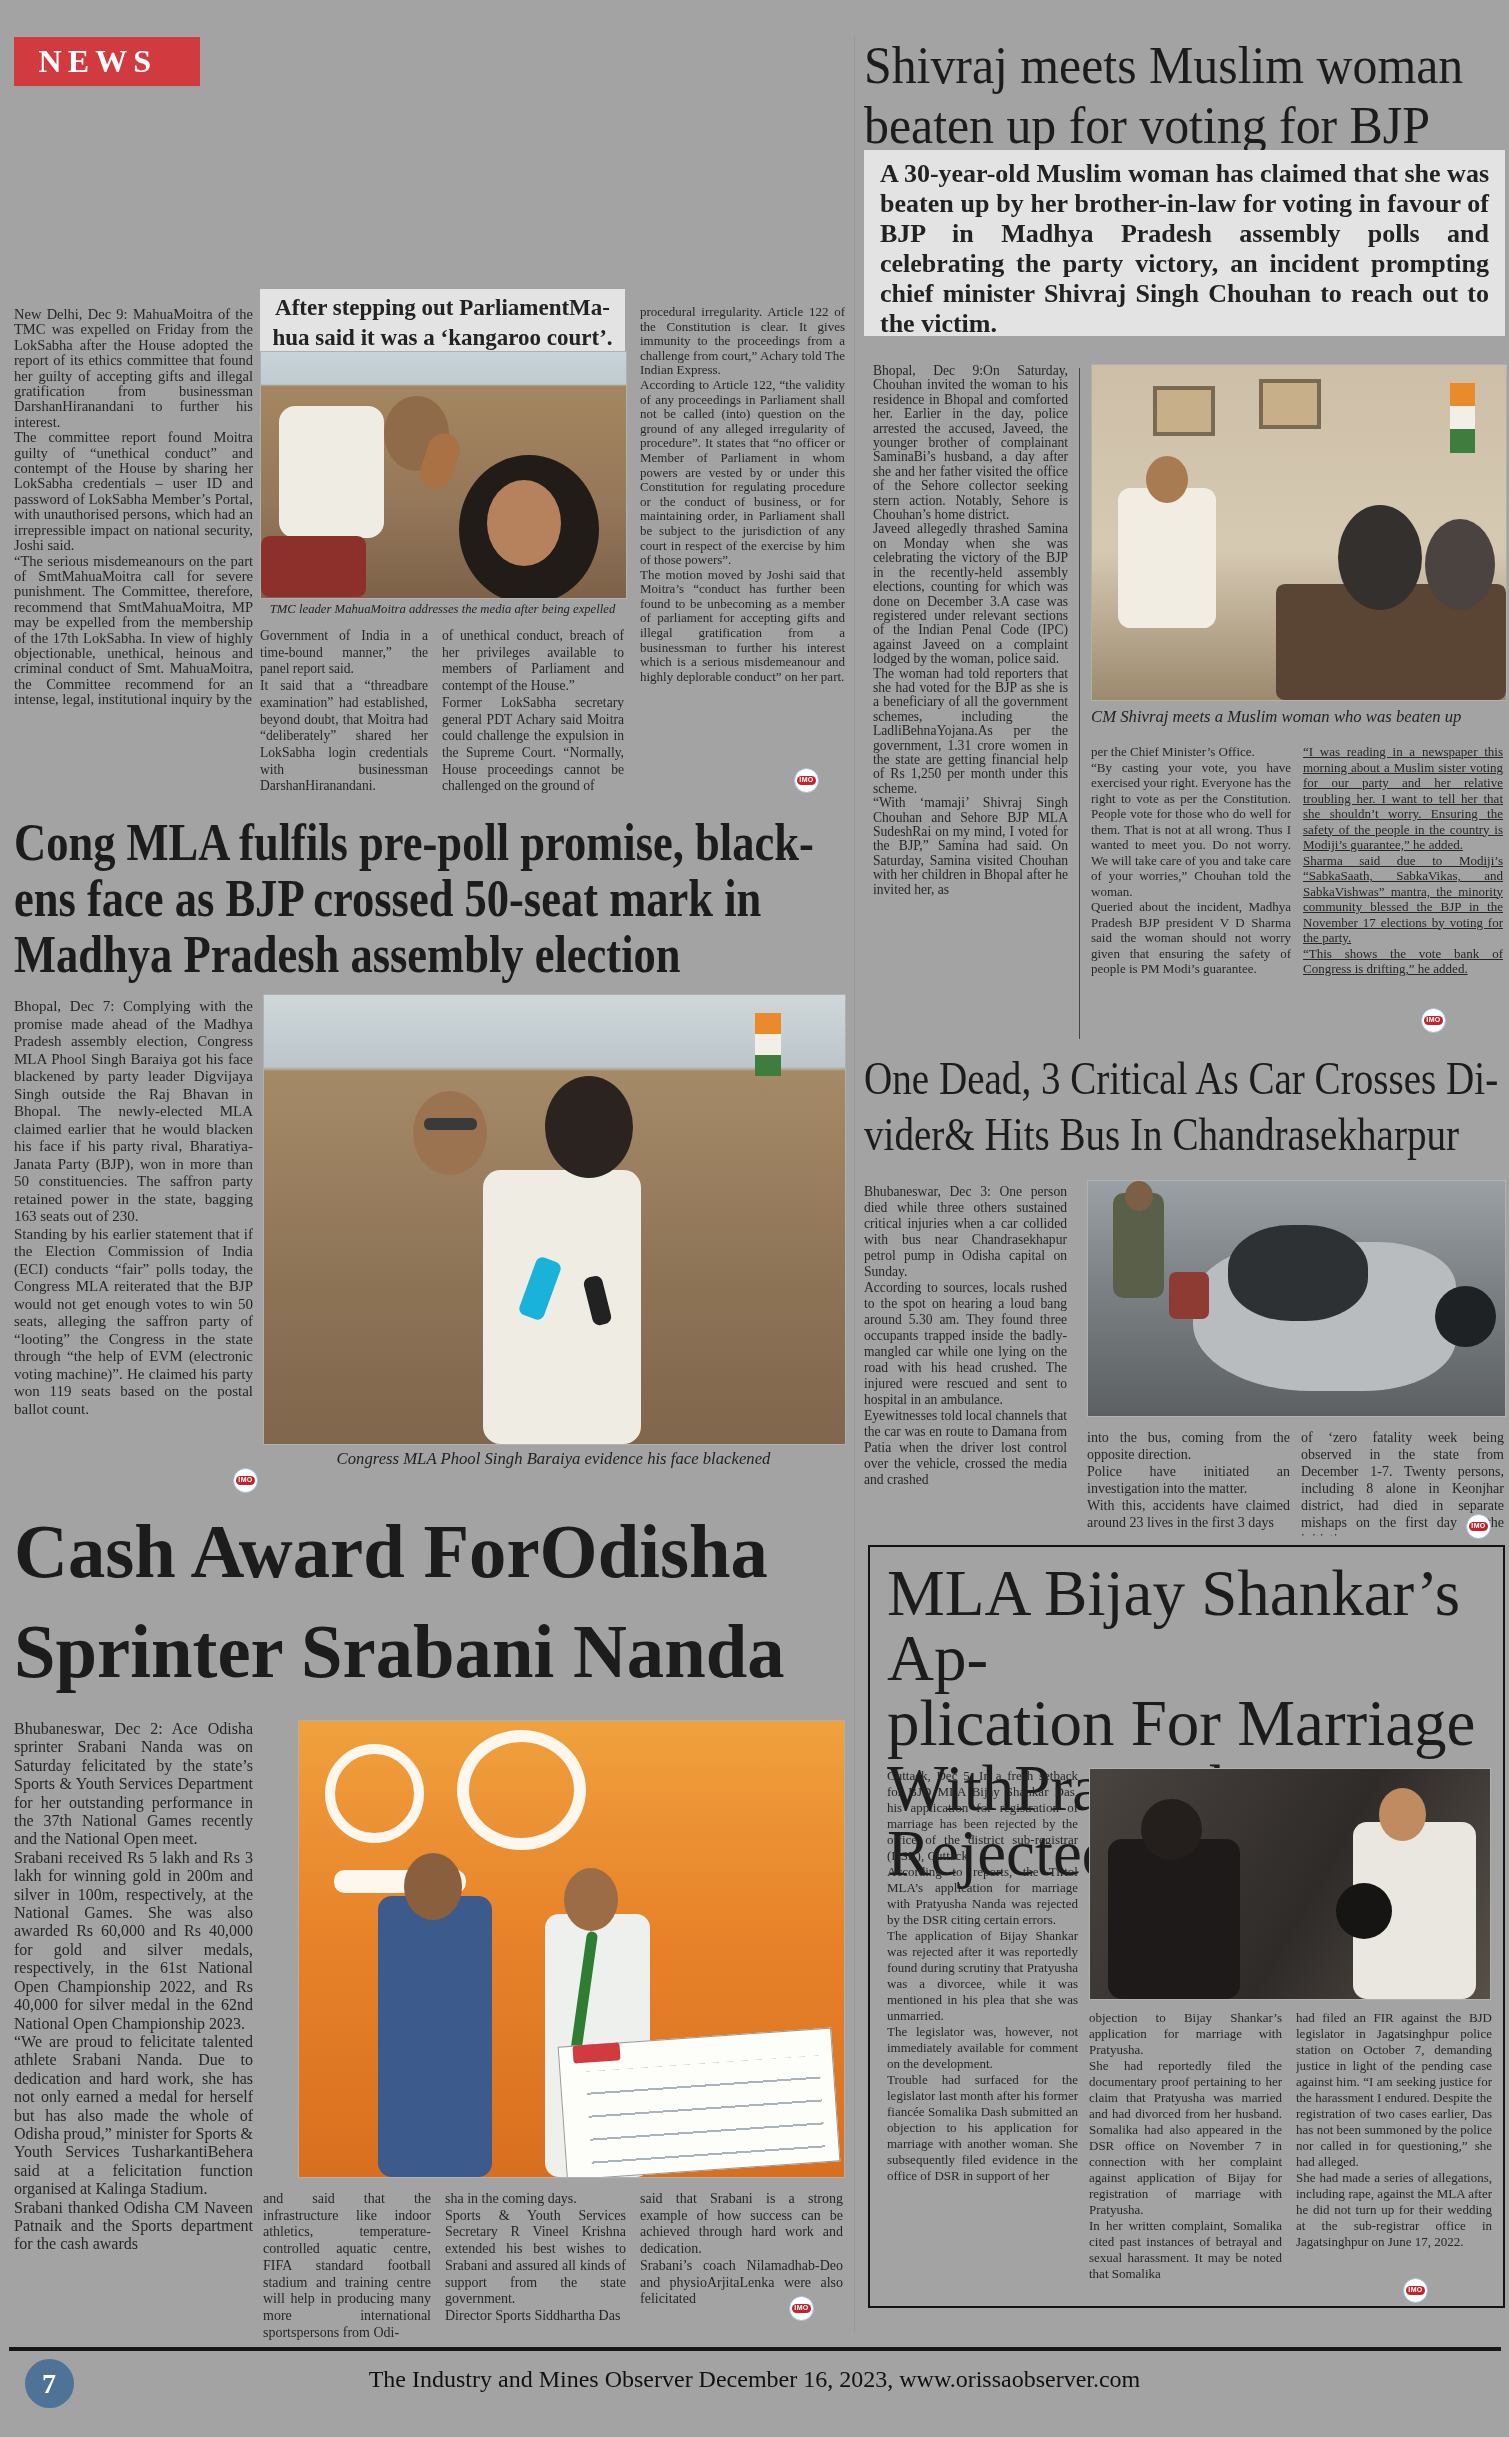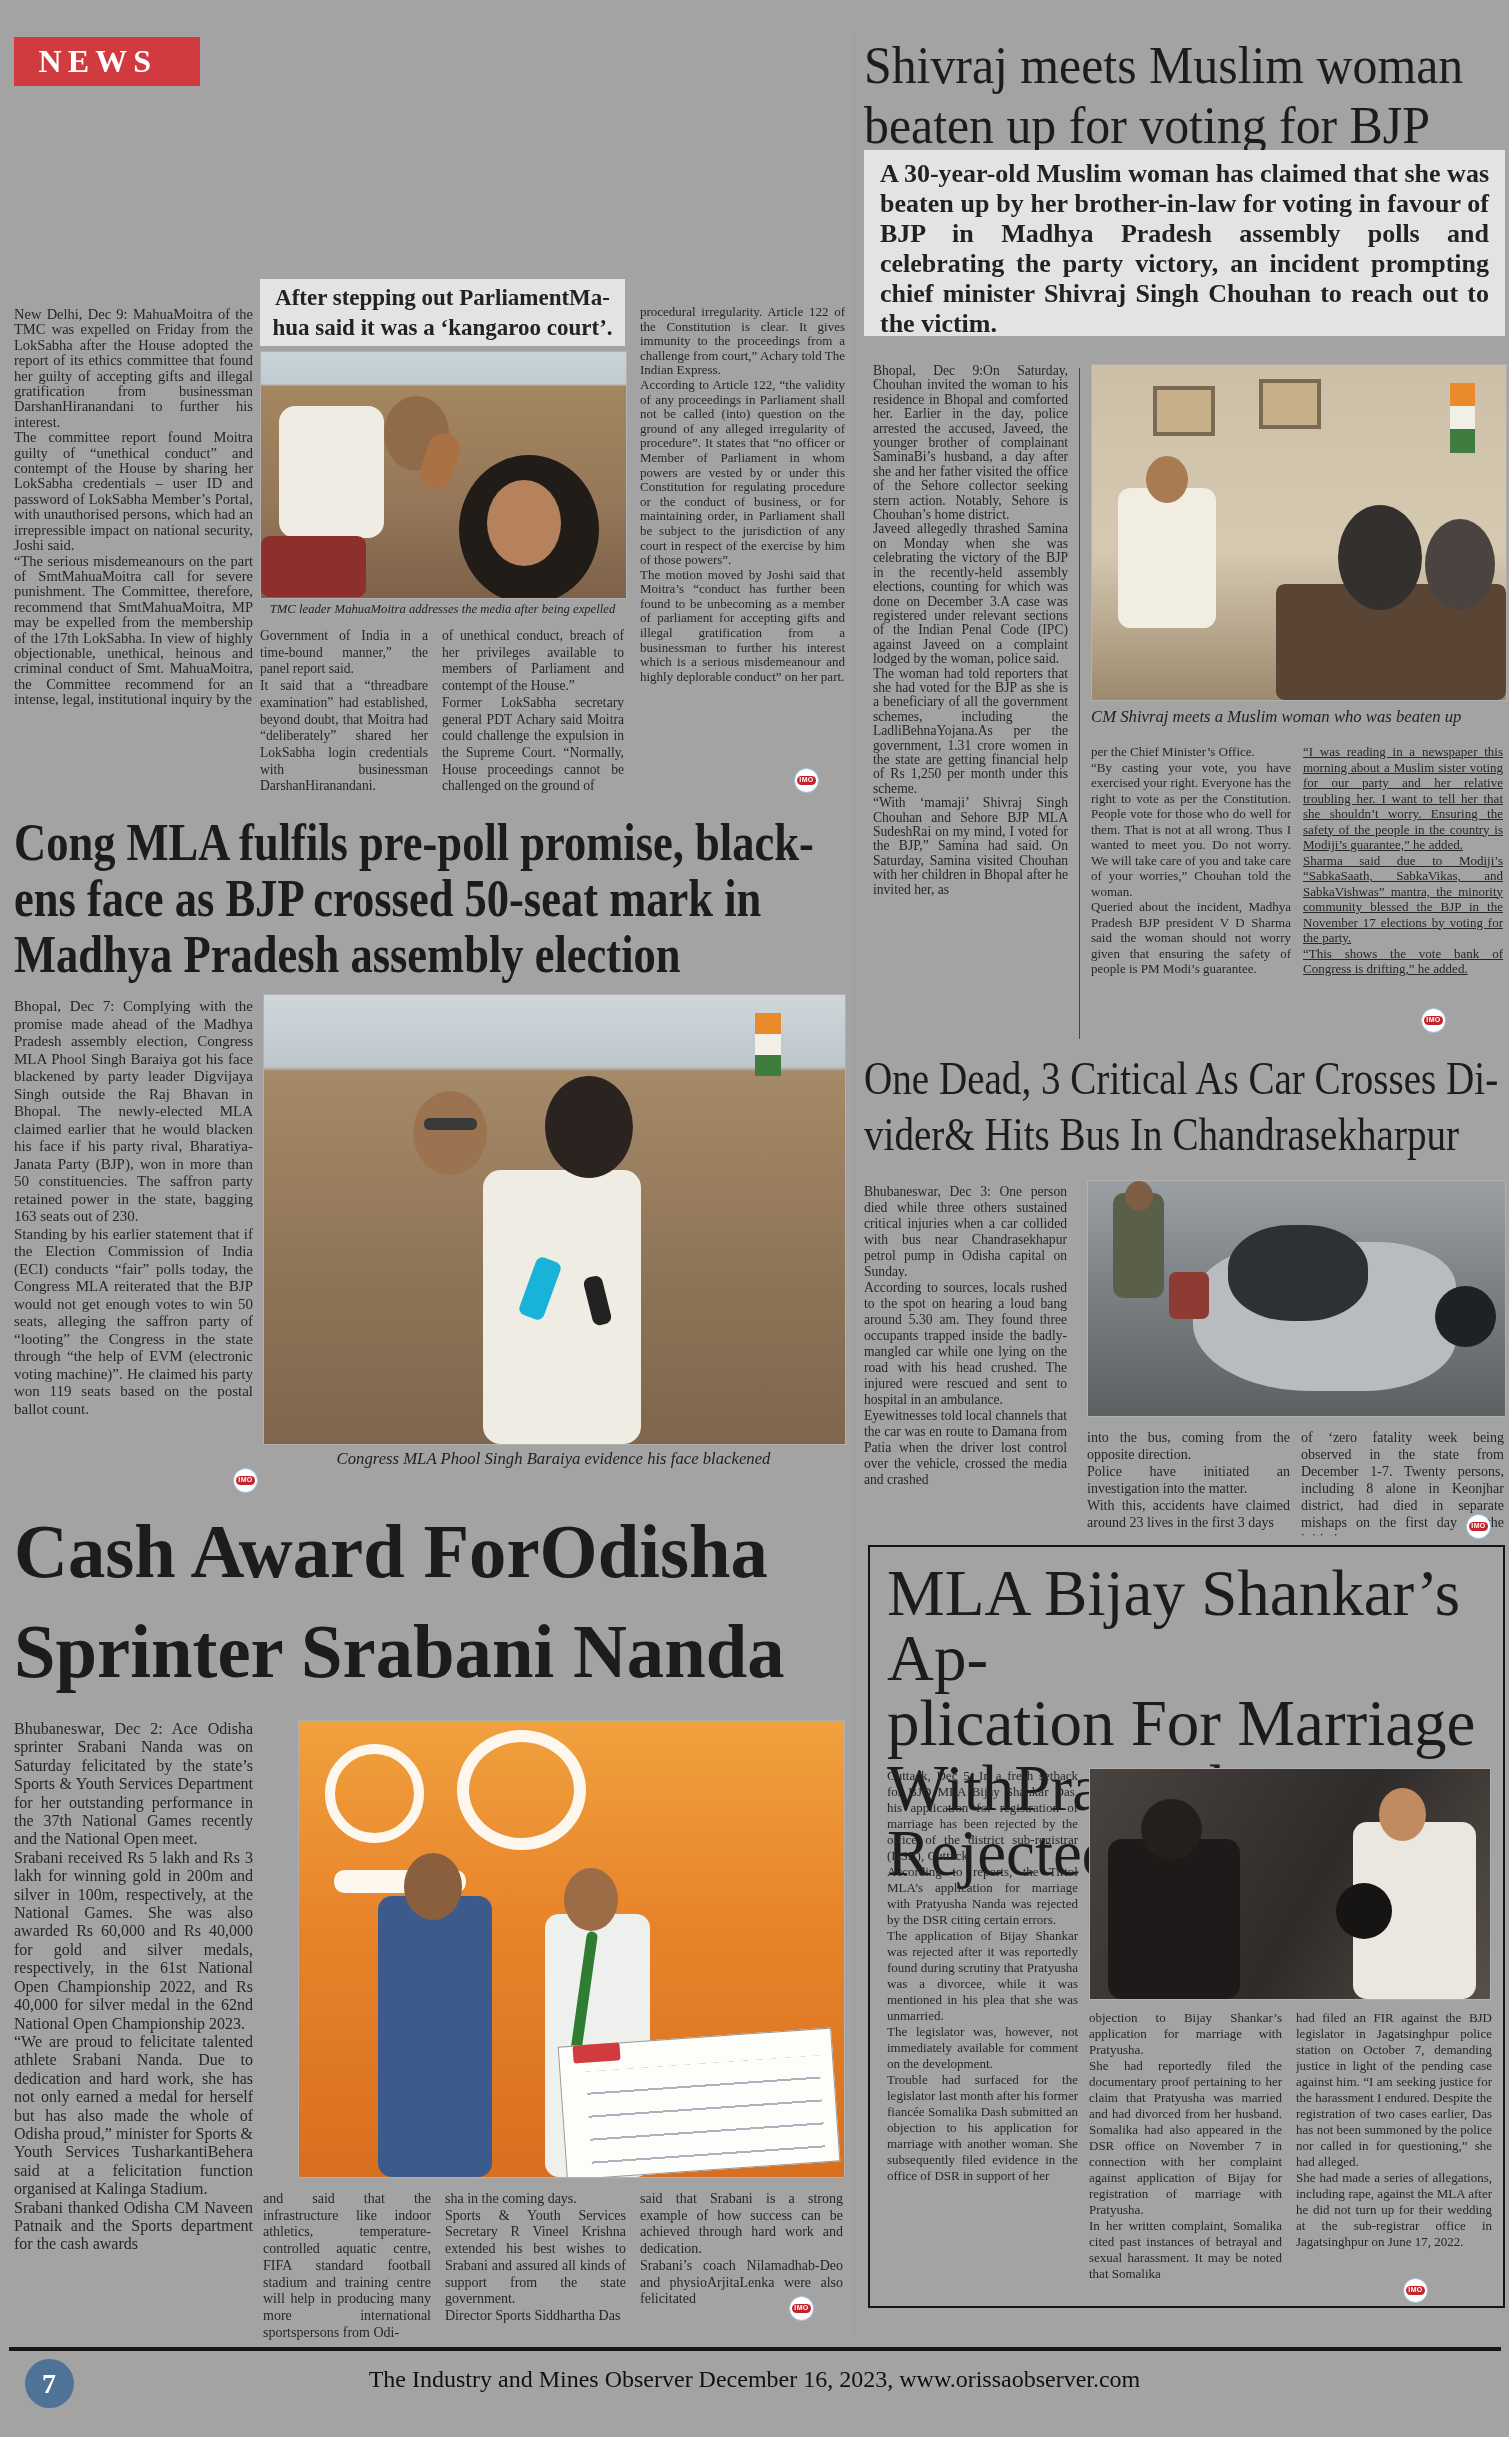--- a/index.html
+++ b/index.html
@@ -1,19 +1,19 @@
 <!DOCTYPE html>
 <html style="font-size:14px"><head>
 <meta charset="utf-8">
 <style>
   html,body{margin:0;padding:0;background:#ffffff;}
   #page{position:relative;width:1509px;height:2438px;background:#a3a3a3;overflow:hidden;
         font-family:"Liberation Serif",serif;color:#2a2a2a;}
   .abs{position:absolute;}
-  .ml{white-space:pre-line;}
+  .ml{white-space:pre-line;margin-top:10px;}
   .col{position:absolute;text-align:justify;overflow:hidden;white-space:pre-line;
        font-family:"Liberation Serif",serif;color:#262626;}
   .hl-sans{position:absolute;font-family:"Liberation Sans",sans-serif;font-weight:bold;
        color:#3a3a3a;white-space:pre-line;}
   .hl-serif{position:absolute;font-family:"Liberation Serif",serif;color:#1c1c1c;
        white-space:pre-line;transform-origin:left top;}
   .kicker{position:absolute;background:#d13a3e;color:#fff;font-family:"Liberation Serif",serif;
        font-weight:bold;}
   .graybox{position:absolute;background:#e3e3e3;font-family:"Liberation Serif",serif;
        font-weight:bold;color:#222;}

